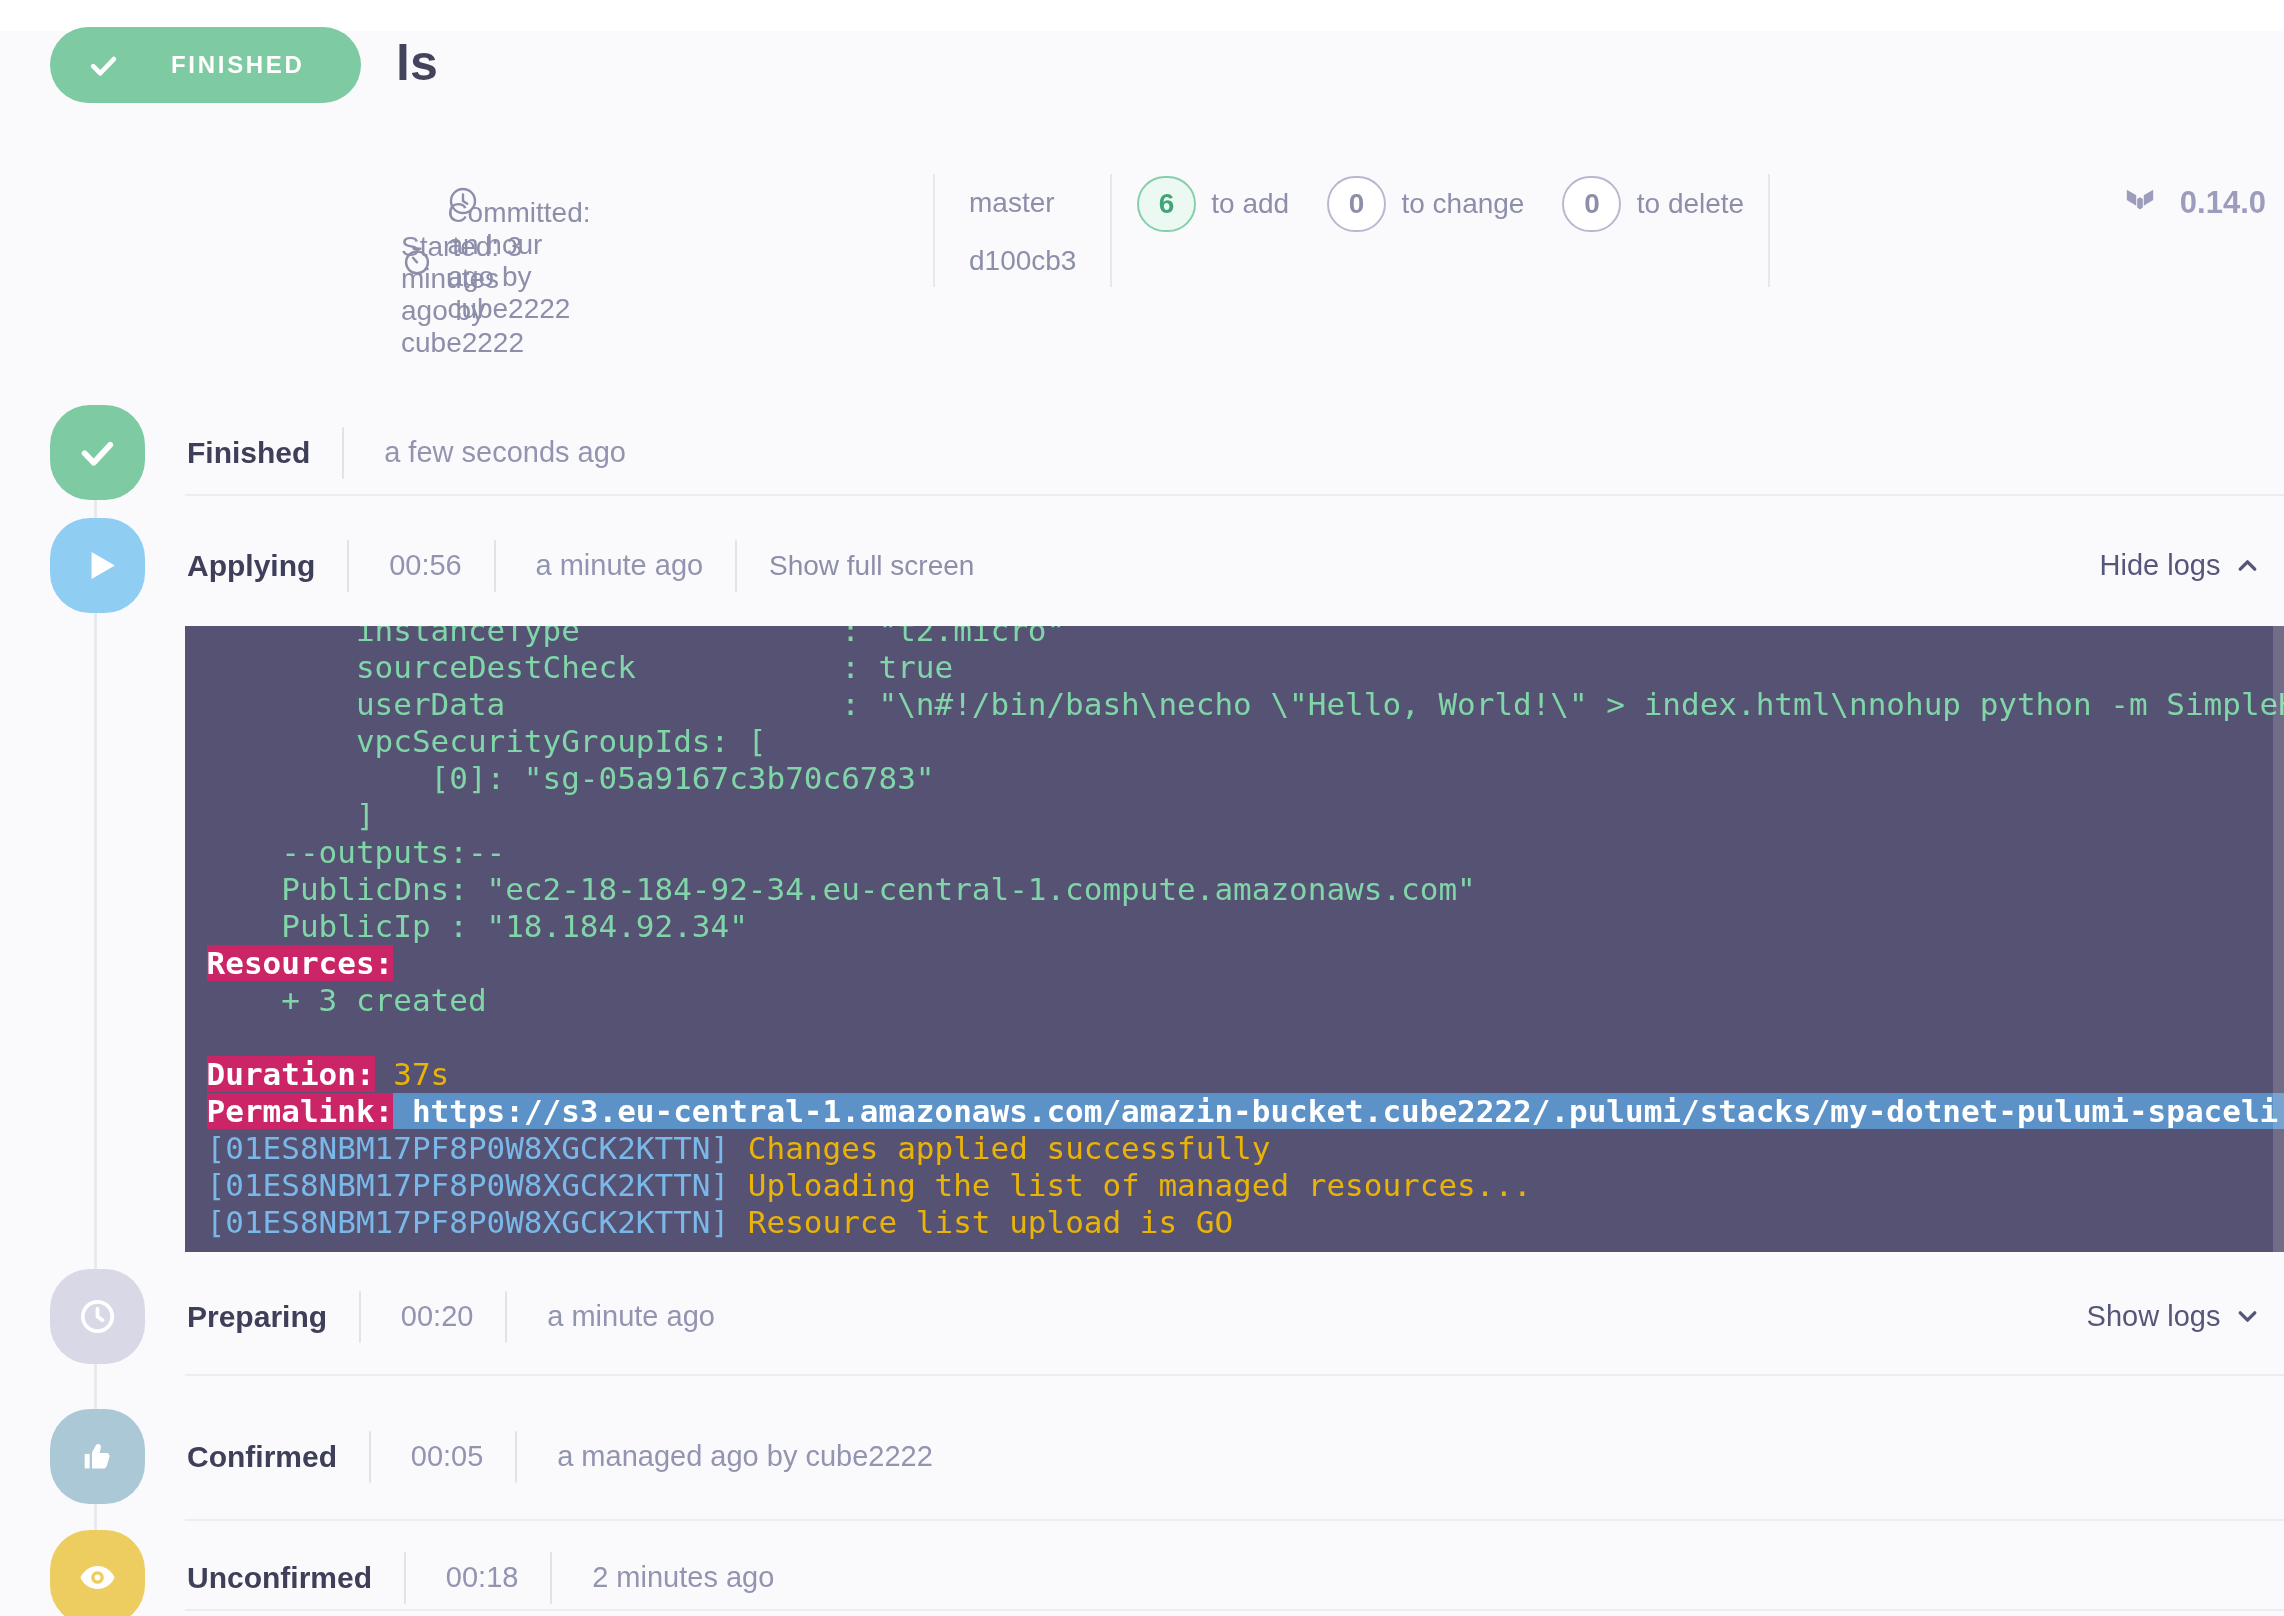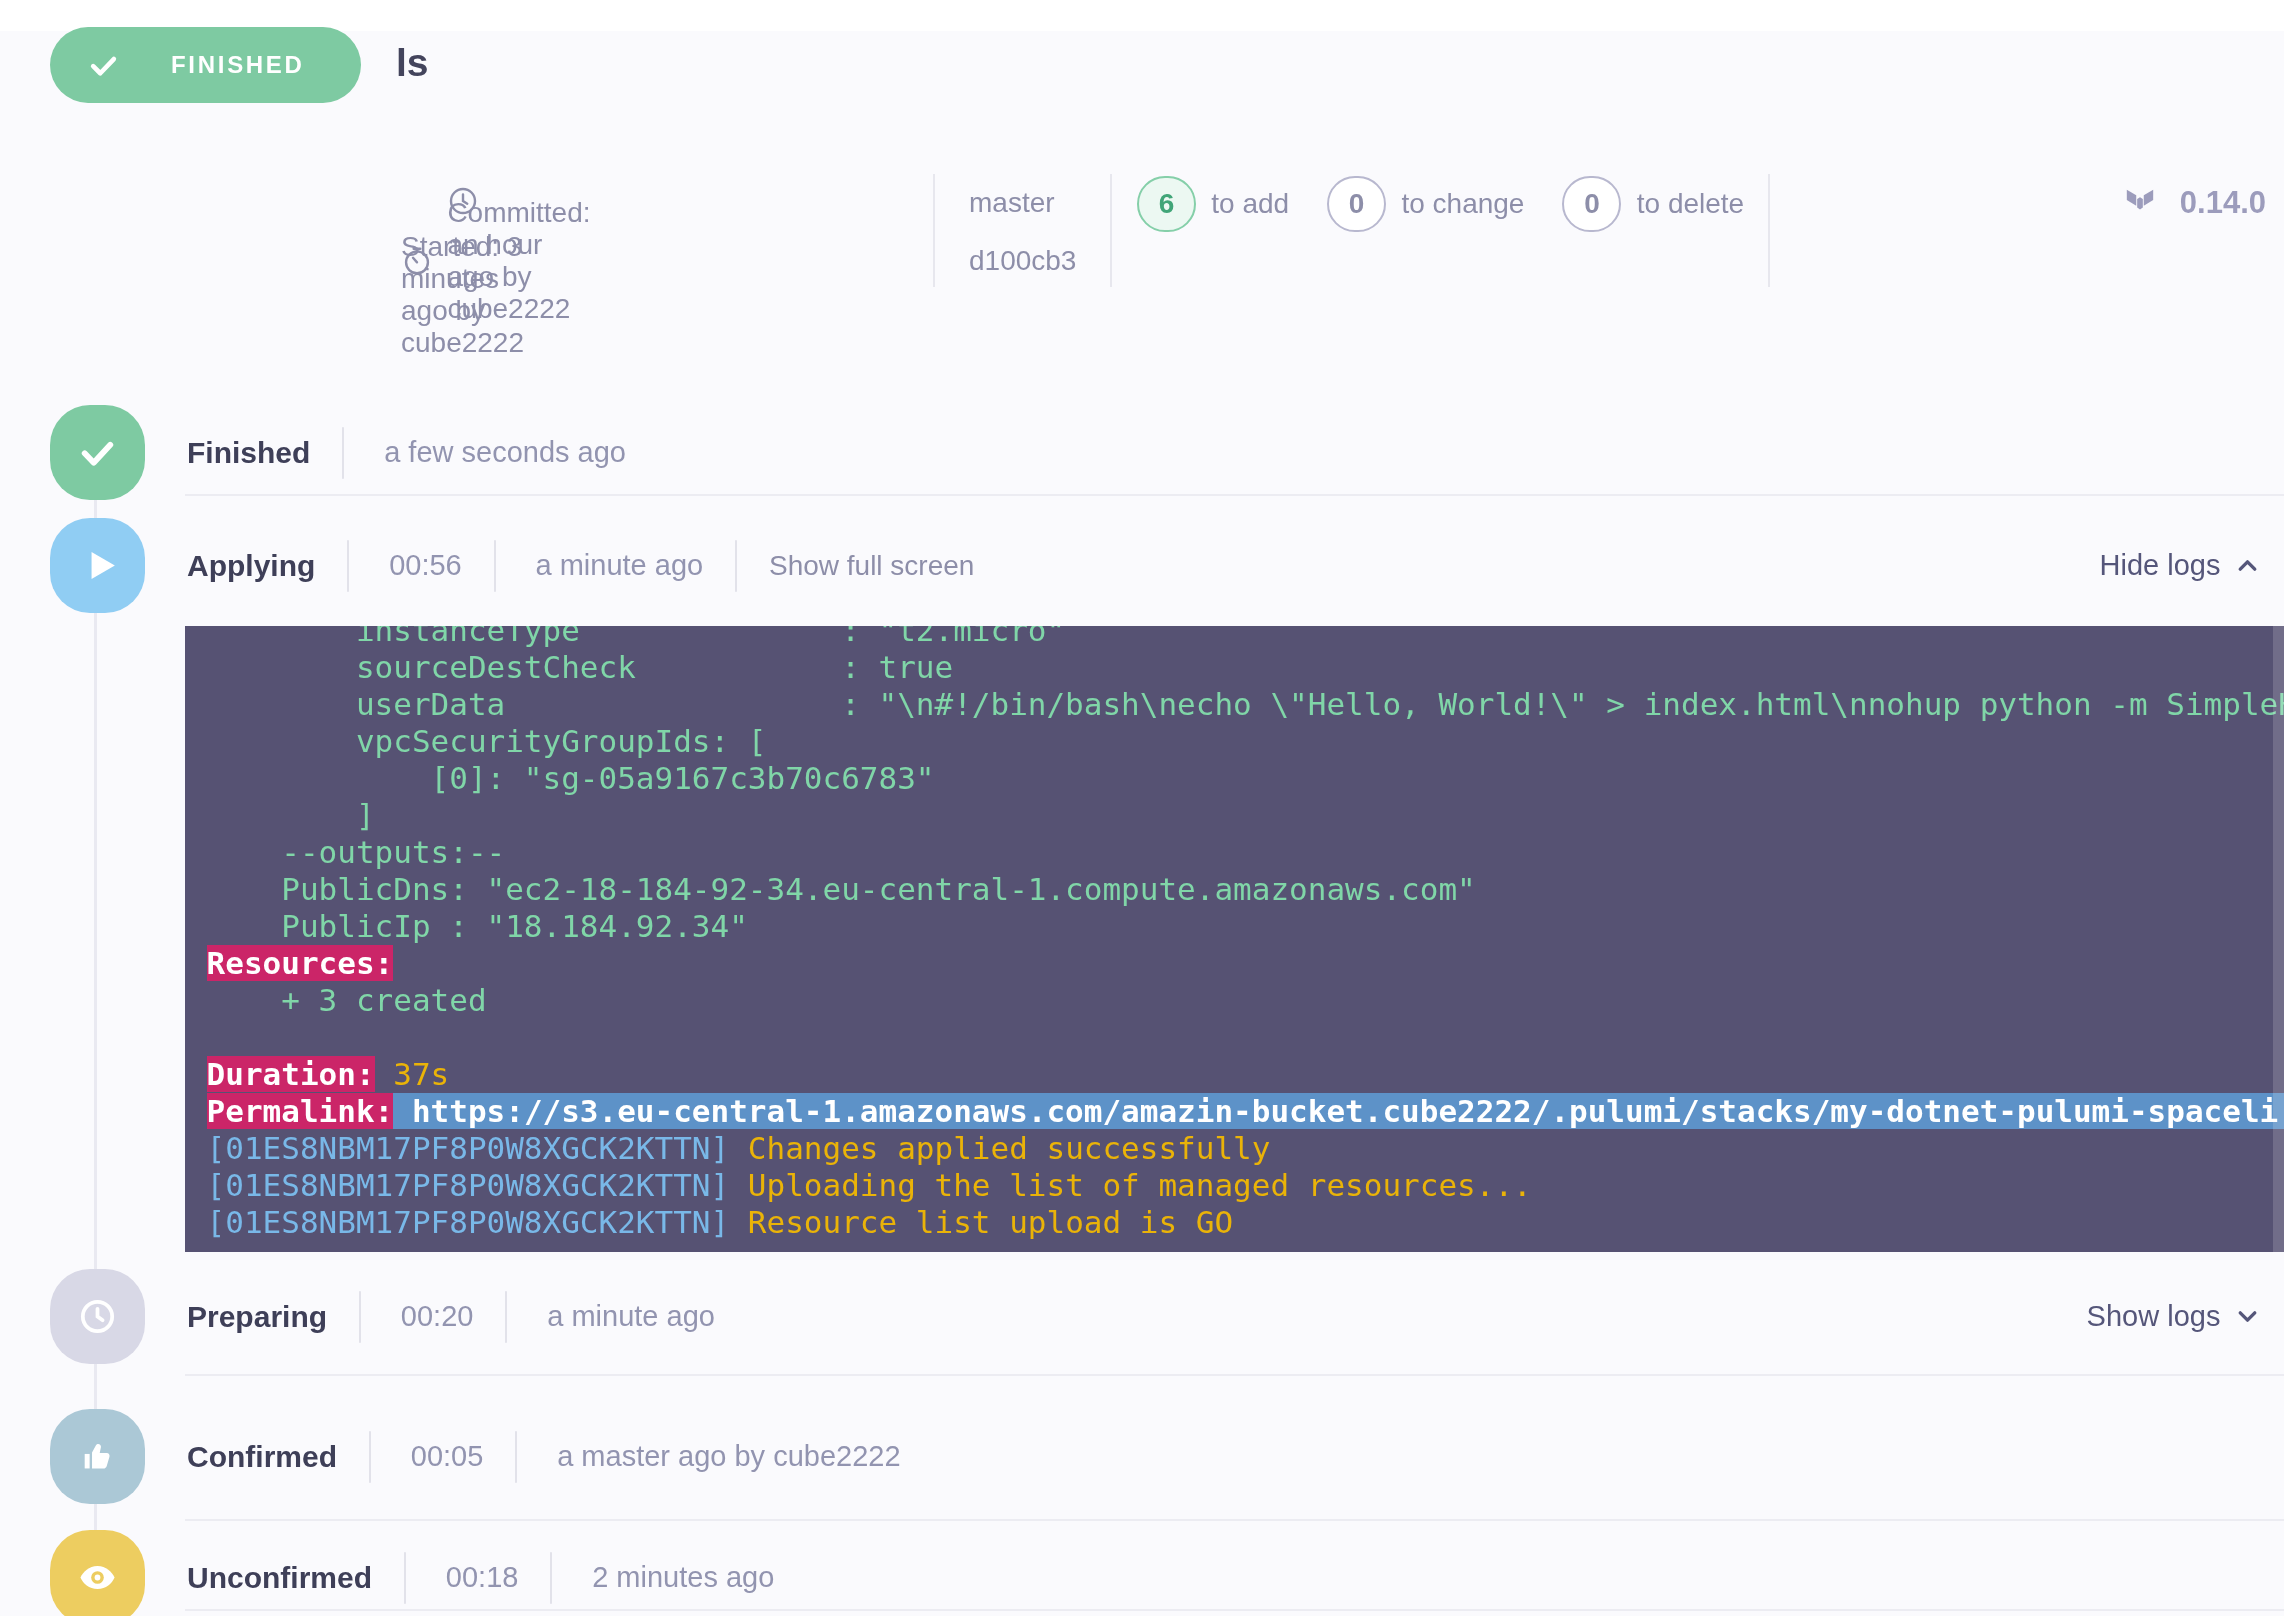--- a/index.html
+++ b/index.html
@@ -15,21 +15,21 @@
   .status-pill {
     position:absolute; left:50px; top:27px; width:311px; height:76px;
     background:#7ecaa2; border-radius:38px;
     display:flex; align-items:center; padding-left:38px; gap:52px;
   }
   .status-pill .label {
     color:#fff; font-size:24px; font-weight:700; letter-spacing:2.7px;
   }
   .page-title {
     position:absolute; left:396px; top:34px;
-    font-size:39px; font-weight:700; color:#43445c; line-height:58px;
+    font-size:50px; font-weight:700; color:#43445c; line-height:58px;
   }
   .meta { position:absolute; left:401px; top:171px; height:119px; }
   .meta-line { position:absolute; left:0; height:36px; display:flex; align-items:center; gap:14.4px;
     color:#8d8ea9; font-size:28px; }
   .meta-line.l1 { top:13.5px;flex-direction:column; }
   .meta-line.l2 { top:72px; }
   .vdiv { position:absolute; top:174px; width:1.8px; height:113px; background:#e7e7ee; }
   .commit-col { position:absolute; left:969px; top:171px; color:#8d8ea9; font-size:28px; }
   .commit-col div { position:absolute; height:36px; display:flex; align-items:center; }
   .commit-col .b1 { top:13.5px; }
@@ -223,21 +223,21 @@
     <div class="tl-circle c-steel">
       <svg width="41" height="41" viewBox="0 0 24 24" fill="#ffffff">
           <path d="M4.5 10.5h2.9V19H4.5z"></path>
           <path d="M8.8 19h6.7c.9 0 1.7-.6 1.9-1.5l1.6-5.4c.3-1.1-.5-2.1-1.6-2.1h-4.1l.7-3.4c.2-1-.6-1.9-1.6-1.9-.5 0-1 .3-1.3.7L8.8 9.6z"></path>
         </svg>
     </div>
     <span class="tl-label">Confirmed</span>
     <span class="tl-sep"></span>
     <span class="tl-dur">00:05</span>
     <span class="tl-sep"></span>
-    <span class="tl-time">a master ago by cube2222</span>
+    <span class="tl-time">a managed ago by cube2222</span>
   </div>
   <div class="hdiv" style="top:1519px"></div>
 
   <div class="tl-row" style="top:1530px">
     <div class="tl-circle c-yellow">
       <svg width="41" height="41" viewBox="0 0 24 24">
           <path fill="#ffffff" d="M12 5.2C7.1 5.2 3.4 8.7 2 12c1.4 3.3 5.1 6.8 10 6.8S20.6 15.3 22 12c-1.4-3.3-5.1-6.8-10-6.8z"></path>
           <circle cx="12" cy="12" r="3.7" fill="#edcd60"></circle>
           <circle cx="12" cy="12" r="1.7" fill="#ffffff"></circle>
         </svg>

